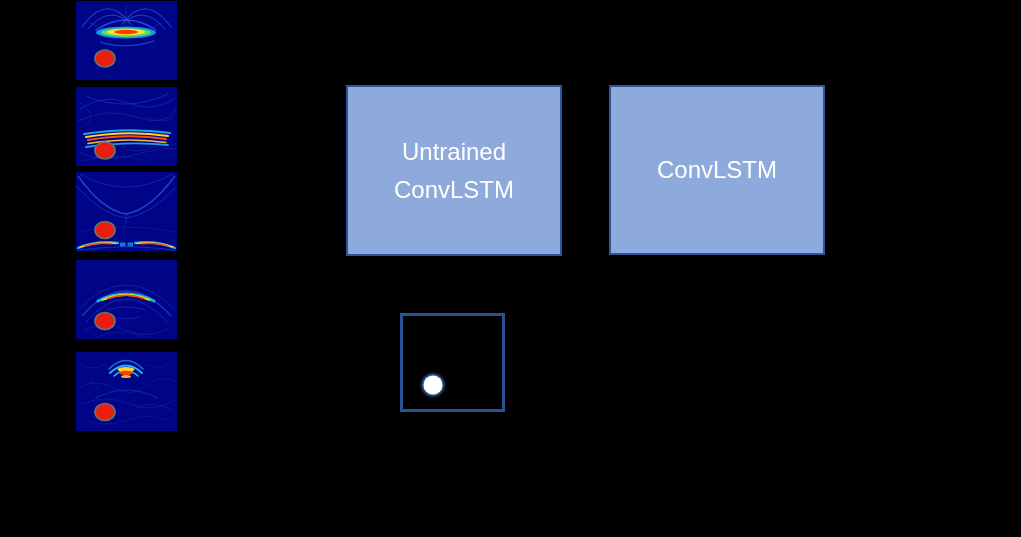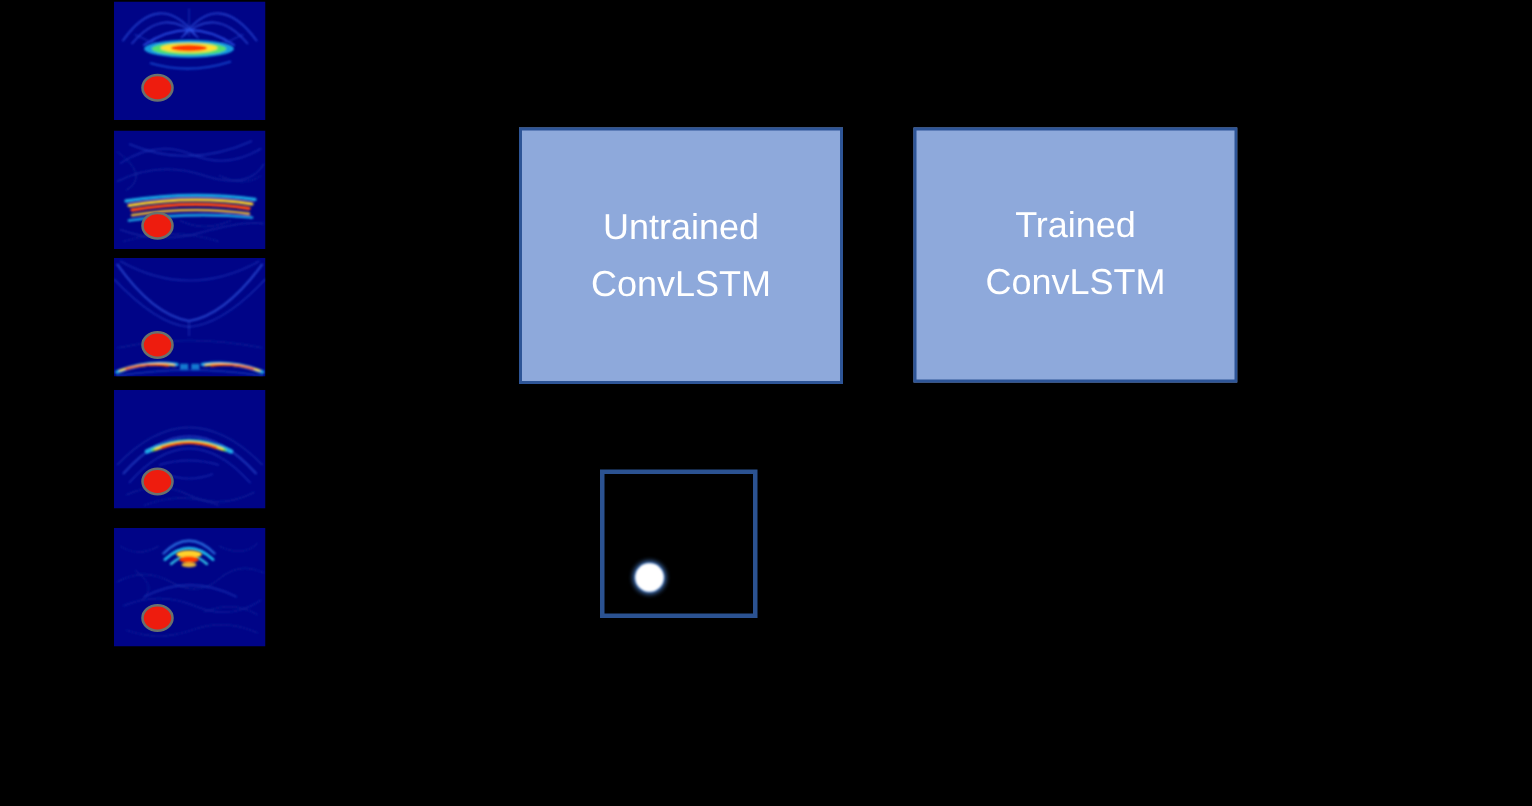--- a/index.html
+++ b/index.html
@@ -161,21 +161,20 @@
       <use href="#srcdot" x="29" y="60"></use>
     </svg>
   </div>
 
   <div class="block" id="untrained-block">
     <div>Untrained</div>
     <div>ConvLSTM</div>
   </div>
 
   <div class="block" id="trained-block">
-    <div>Trained</div>
     <div>ConvLSTM</div>
   </div>
 
   <div class="outbox" id="out-untrained">
     <svg viewBox="0 0 99 93">
       <circle cx="30" cy="69" r="11" fill="#4E86D8" filter="url(#fz2)" opacity=".9"></circle>
       <circle cx="30" cy="69" r="9.5" fill="#FFFFFF" filter="url(#fz)"></circle>
     </svg>
   </div>
 

